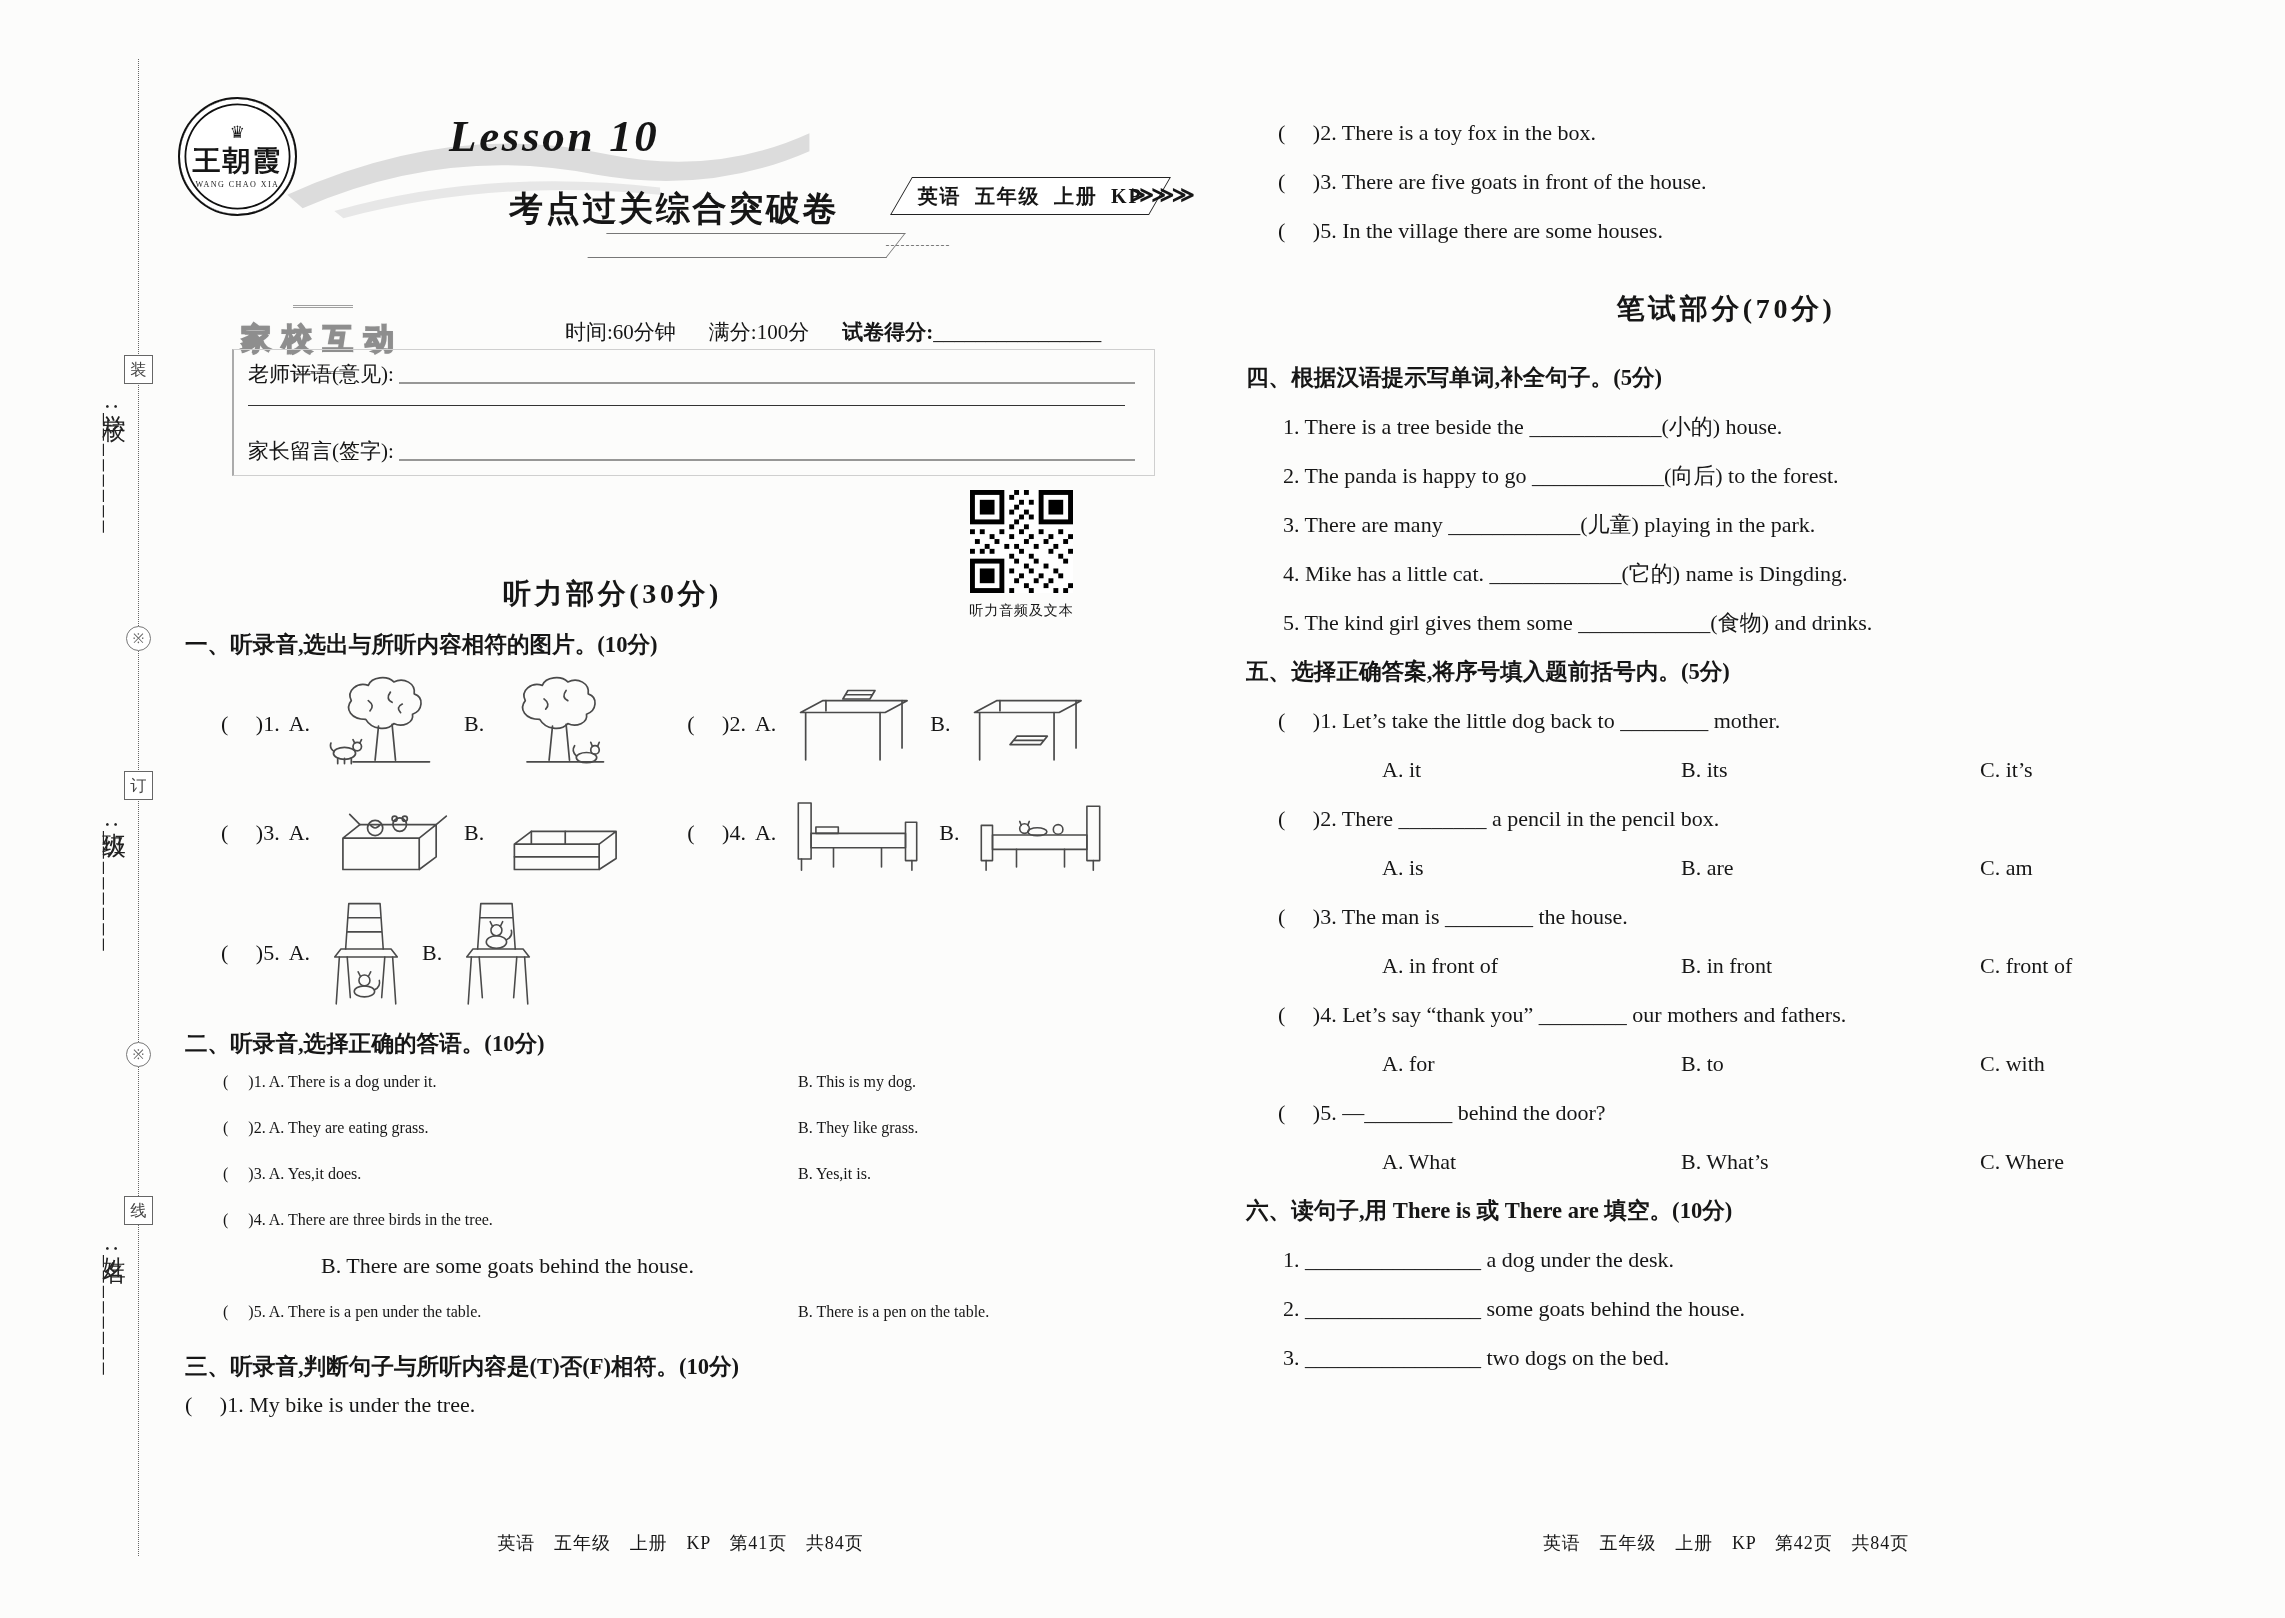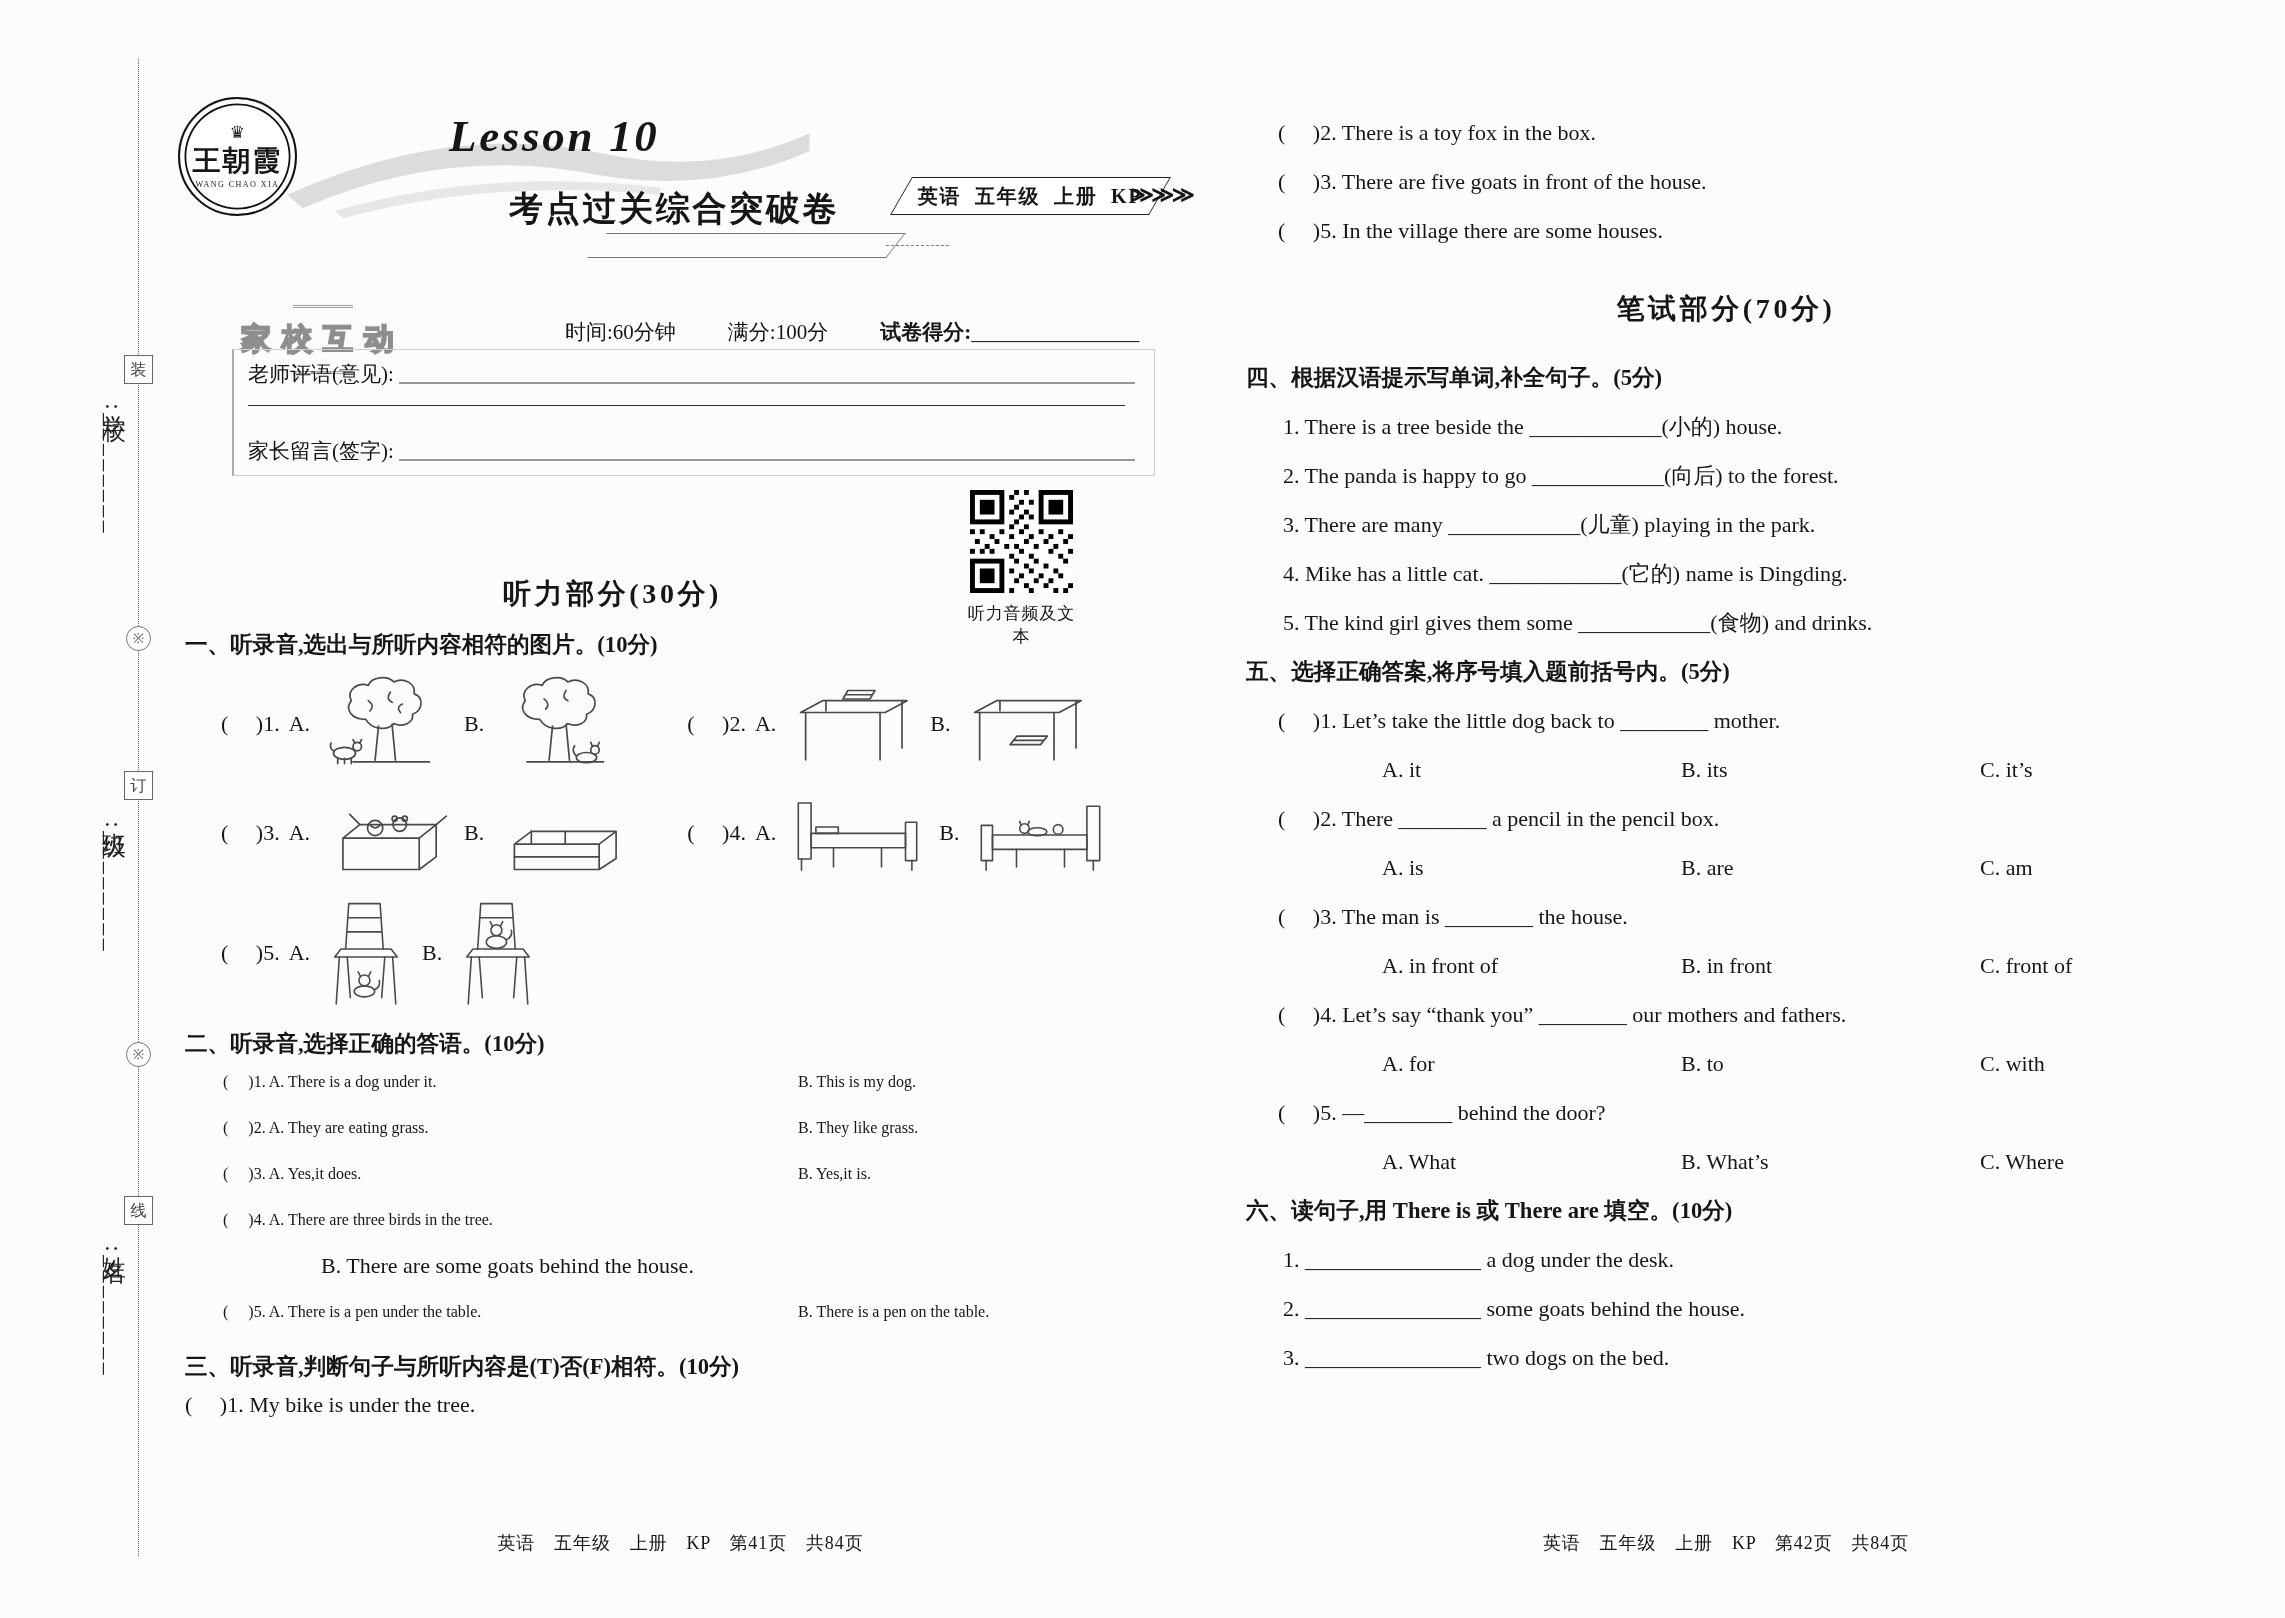--- a/index.html
+++ b/index.html
@@ -40,36 +40,36 @@
                 border:1.4px solid #777; border-left:none; transform:skewX(-38deg); }
   .title-deco::after { content:""; position:absolute; right:-54px; top:11px; width:63px; border-top:1.8px dashed #777; }
   .tags { position:absolute; left:716px; top:105px; border:1.4px solid #222; transform:skewX(-30deg);
           padding:4.5px 16.3px; background:#fff; }
   .tags-in { display:inline-block; transform:skewX(30deg); font-size:20px; font-weight:bold; letter-spacing:1.8px; }
   .arrows { position:absolute; left:946px; top:110px; font-size:22px; font-weight:bold; letter-spacing:-2.7px; }
   .banner { position:absolute; left:56px; top:233px; display:flex; align-items:center; gap:11px;flex-direction:column; }
   .banner-text { font-size:30px; font-weight:bold; letter-spacing:11px;
                  color:#efefef; -webkit-text-stroke:1.8px #8e8e8e; text-shadow:0 0 1.8px #9a9a9a; }
   .bline { width:60px; border-top:3.6px double #9f9f9f; }
-  .meta { position:absolute; left:380px; top:246px; display:flex; gap:52px; align-items:baseline; font-size:21px; }
+  .meta { position:absolute; left:380px; top:246px; display:flex; gap:33px; align-items:baseline; font-size:21px; }
   .bold { font-weight:bold; }
   .cbox { position:absolute; left:47px; top:277px; width:923px; height:127px;
           border:0.9px solid #cfcfcf; border-left:2.7px double #ababab; }
   .crow { position:absolute; left:63px; width:887px; display:flex; align-items:flex-end; font-size:21px; }
   .crow1 { top:288px; }
   .crow2 { top:365px; }
   .fullline { position:absolute; left:63px; top:333px; width:877px; border-bottom:1.4px solid #333; }
   .wline { flex:1; border-bottom:1.4px solid #333; margin-left:5.4px; transform:translateY(-4.5px); }
 
   
   .part-title { margin-top:78px; text-align:center; padding-right:136px;
                 font-size:28px; font-weight:bold; letter-spacing:3.6px; }
   .qr-wrap { position:absolute; left:776px; top:418px; width:121px; text-align:center; }
   .qr { width:103px; height:103px; background:#fff; }
-  .qr-cap { font-size:17px; margin-top:4.5px; letter-spacing:0.9px; }
+  .qr-cap { font-size:14px; margin-top:4.5px; letter-spacing:0.9px; }
   .sec-head { font-size:22.6px; font-weight:bold; margin-top:16.3px; }
   .pic-row { display:flex; gap:58px; margin-top:14.5px; margin-left:36px; align-items:center; }
   .pic-item { display:flex; align-items:center; gap:9px; font-size:22px; }
   .pic { flex:0 0 auto; }
   .two-col { display:flex; margin-left:38px; font-size:16px; line-height:46px; }
   .col-a { width:575px; }
   .indent-b { margin-left:136px; font-size:22px; line-height:46px; }
   .q-item { font-size:22px; line-height:46px; }
 
   

